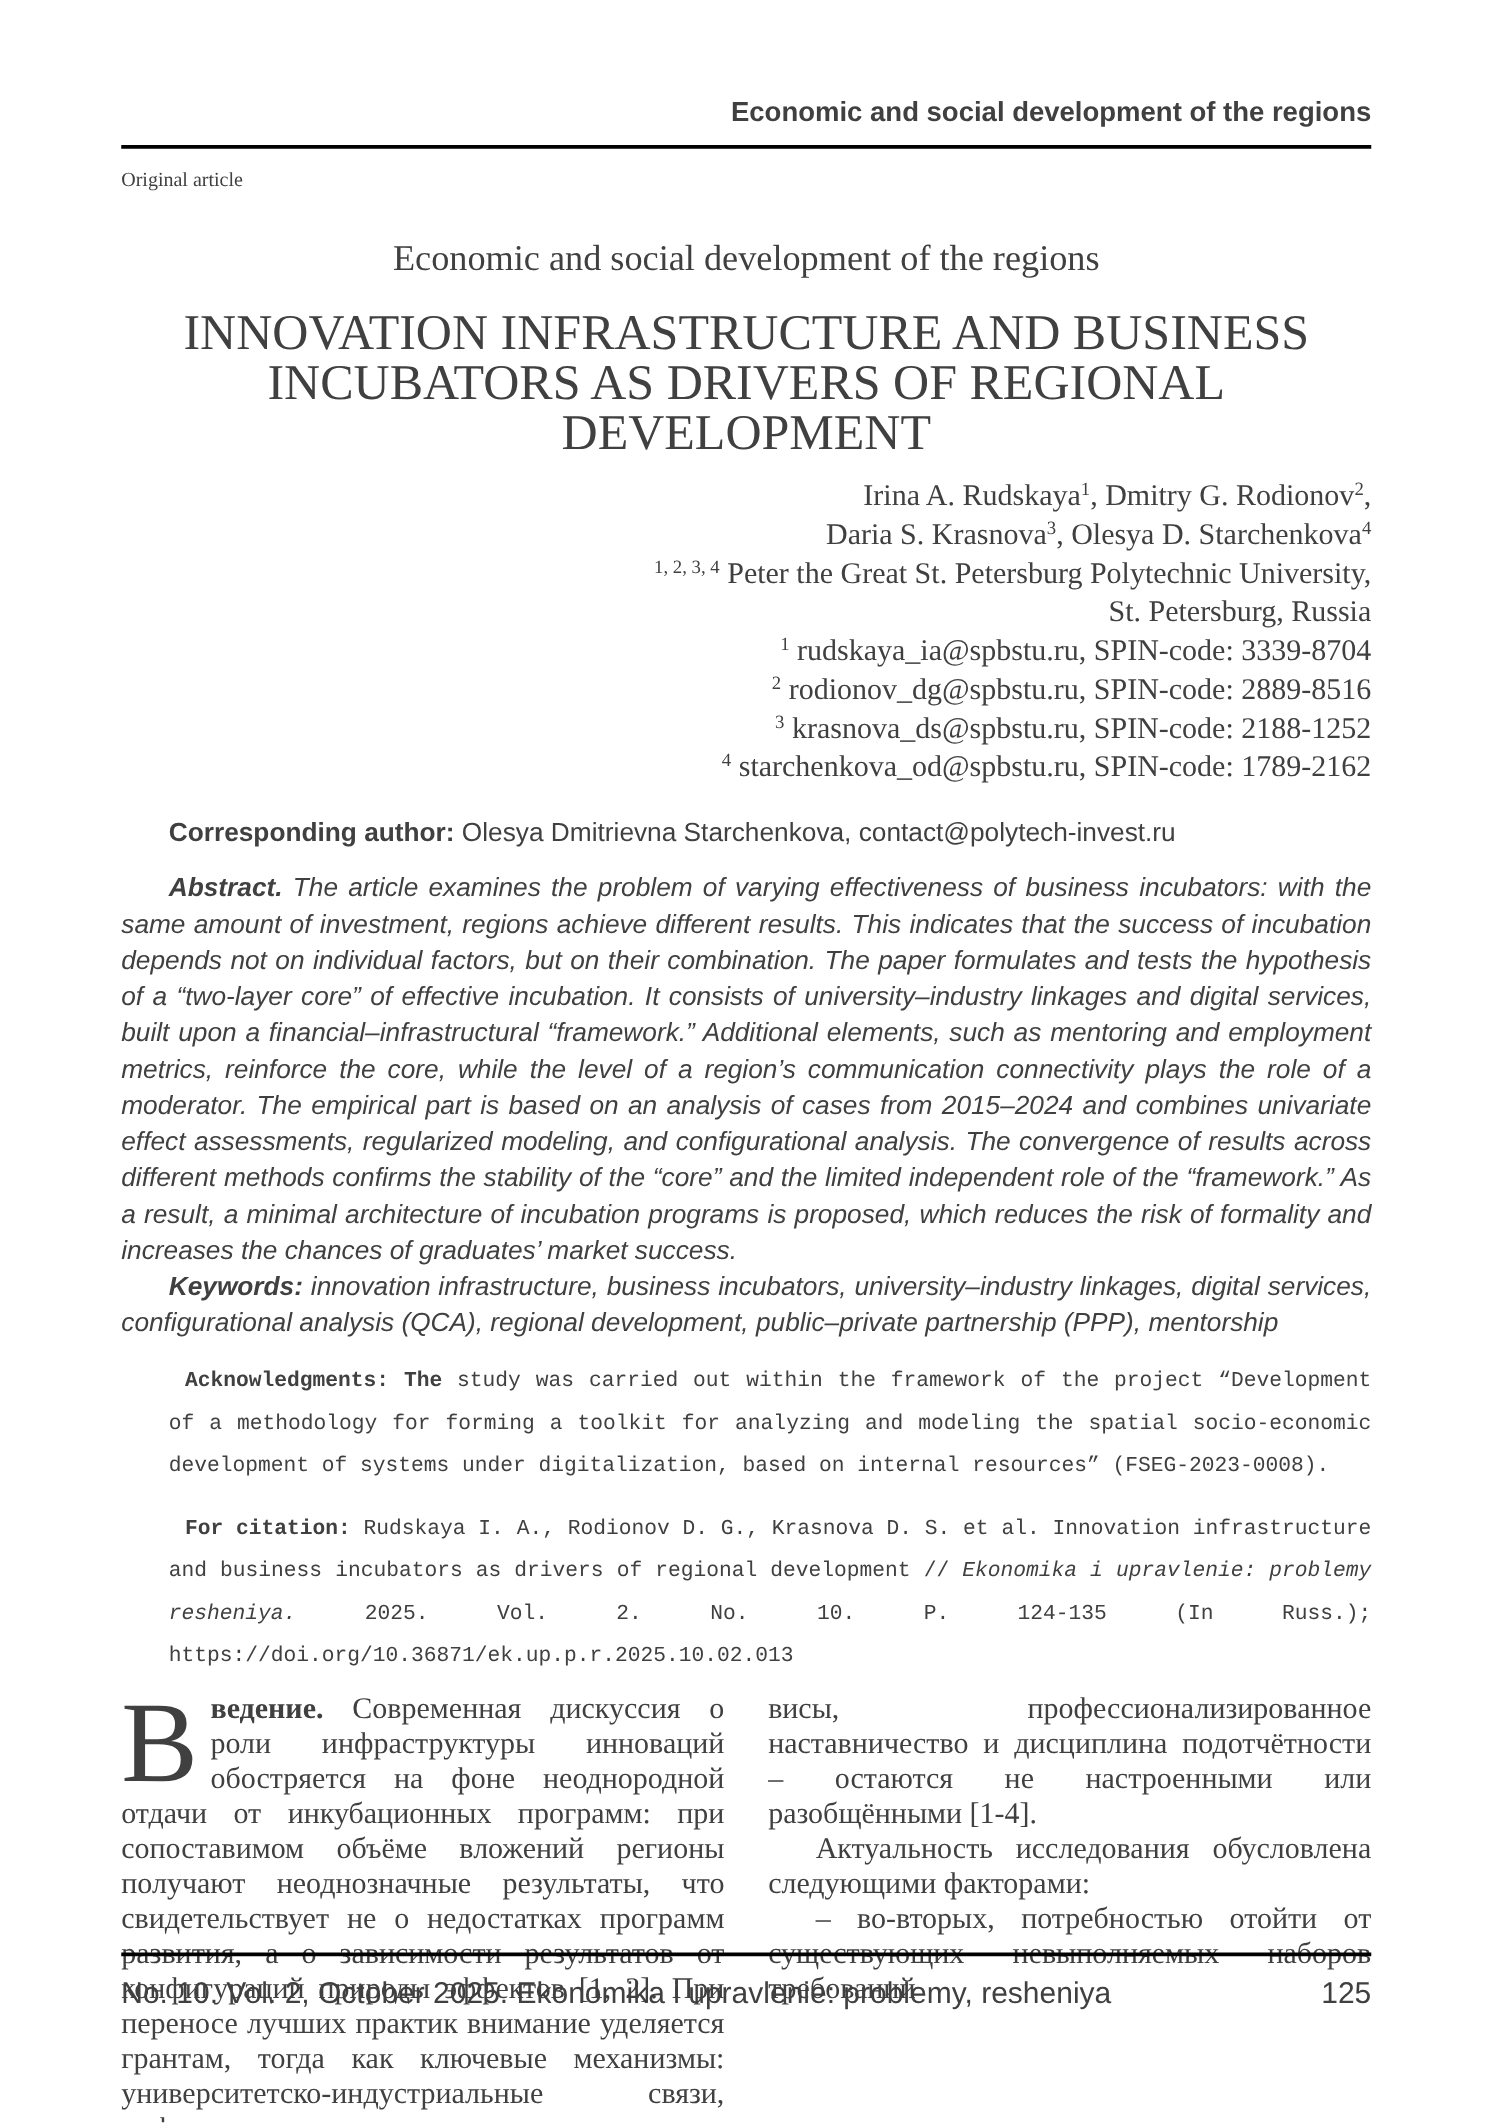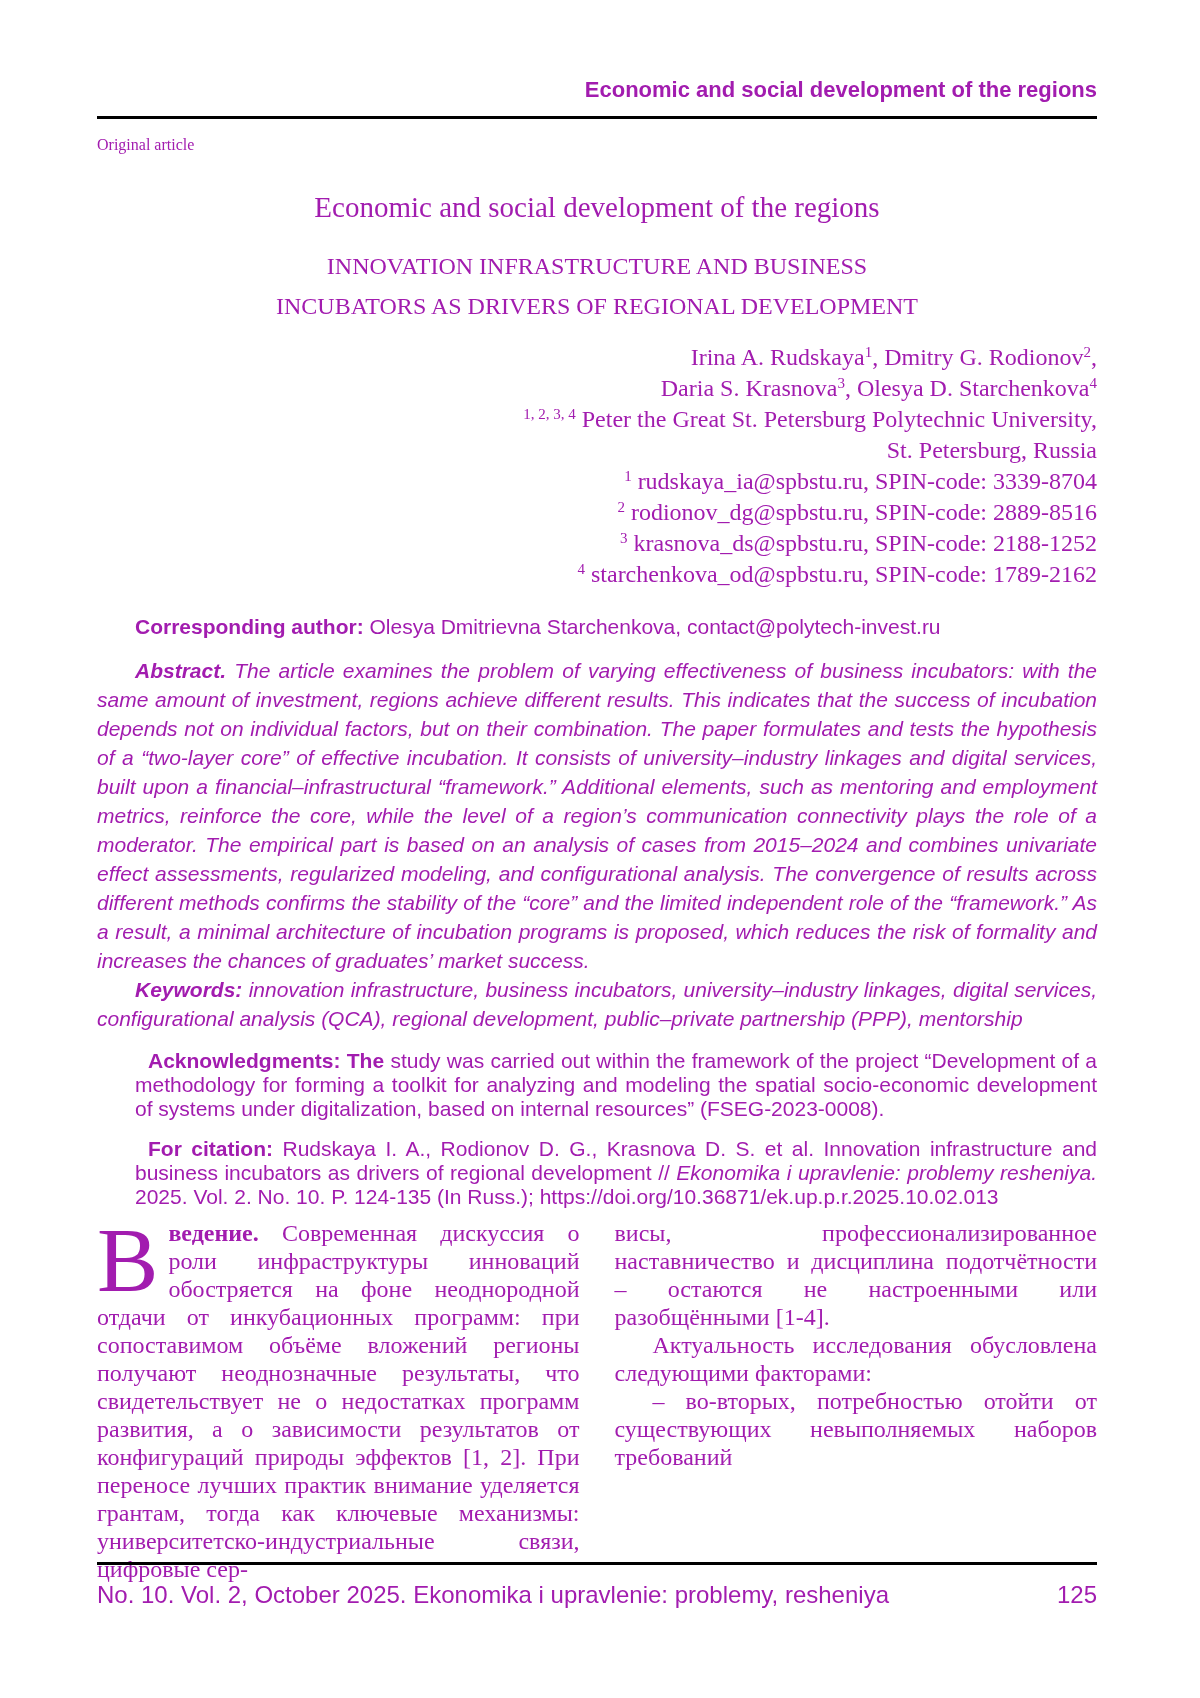--- a/index.html
+++ b/index.html
@@ -1,40 +1,40 @@
 <!DOCTYPE html>
 <html><head>
 <meta charset="utf-8">
 <style>
   html,body { margin:0; padding:0; background:#ffffff; }
   .page {
     position:relative;
     width:1200px; height:1698px;
-    background:#ffffff; color:#a21caf;
+    background:#ffffff; color:#404040;
     box-sizing:border-box;
     padding:78px 103px 0 97px;
     overflow:hidden;
     font-family:"Liberation Serif", serif;
   }
   
   .running-head {
     font-family:"Liberation Sans", sans-serif;
     font-weight:bold; font-size:22px; line-height:24px;
     text-align:right;
   }
   .head-rule { border:0; border-top:3px solid #000; margin:14px 0 0 0; }
   .article-type { font-size:16px; line-height:26px; margin-top:13px; }
 
   
   .section-title {
     font-size:29px; font-weight:normal; text-align:center;
     margin:32px 0 0 0; line-height:34px;
   }
   .main-title {
-    font-size:24px; font-weight:normal; text-align:center;
+    font-size:40px; font-weight:normal; text-align:center;
     margin:22px 0 0 0; line-height:40px;
   }
 
   
   .authors { text-align:right; font-size:24px; line-height:31px; margin-top:16px; }
   .authors .sup, .affil .sup {
     font-size:15px; line-height:0; position:relative; top:-8px;
   }
   .corresponding {
     font-family:"Liberation Sans", sans-serif;
@@ -42,22 +42,22 @@
     margin:24px 0 0 0; padding-left:38px;
   }
   .abstract {
     font-family:"Liberation Sans", sans-serif;
     font-style:italic; font-size:21px; line-height:29px;
     text-align:justify; text-indent:38px;
     margin:16px 0 0 0;
   }
   .keywords { margin-top:0; }
   .indent-block {
-    font-family:Liberation Sans, sans-serif;
-    font-size:21px; line-height:24px;
+    font-family:Liberation Mono, monospace;
+    font-size:17px; line-height:34px;
     text-align:justify; margin:16px 0 0 38px; text-indent:13px;
   }
 
   
   .columns { display:flex; gap:35px; margin-top:10px; }
   .col { width:483px; }
   .col p {
     font-size:24px; line-height:28px; text-align:justify;
     margin:0; text-indent:38px;
   }

